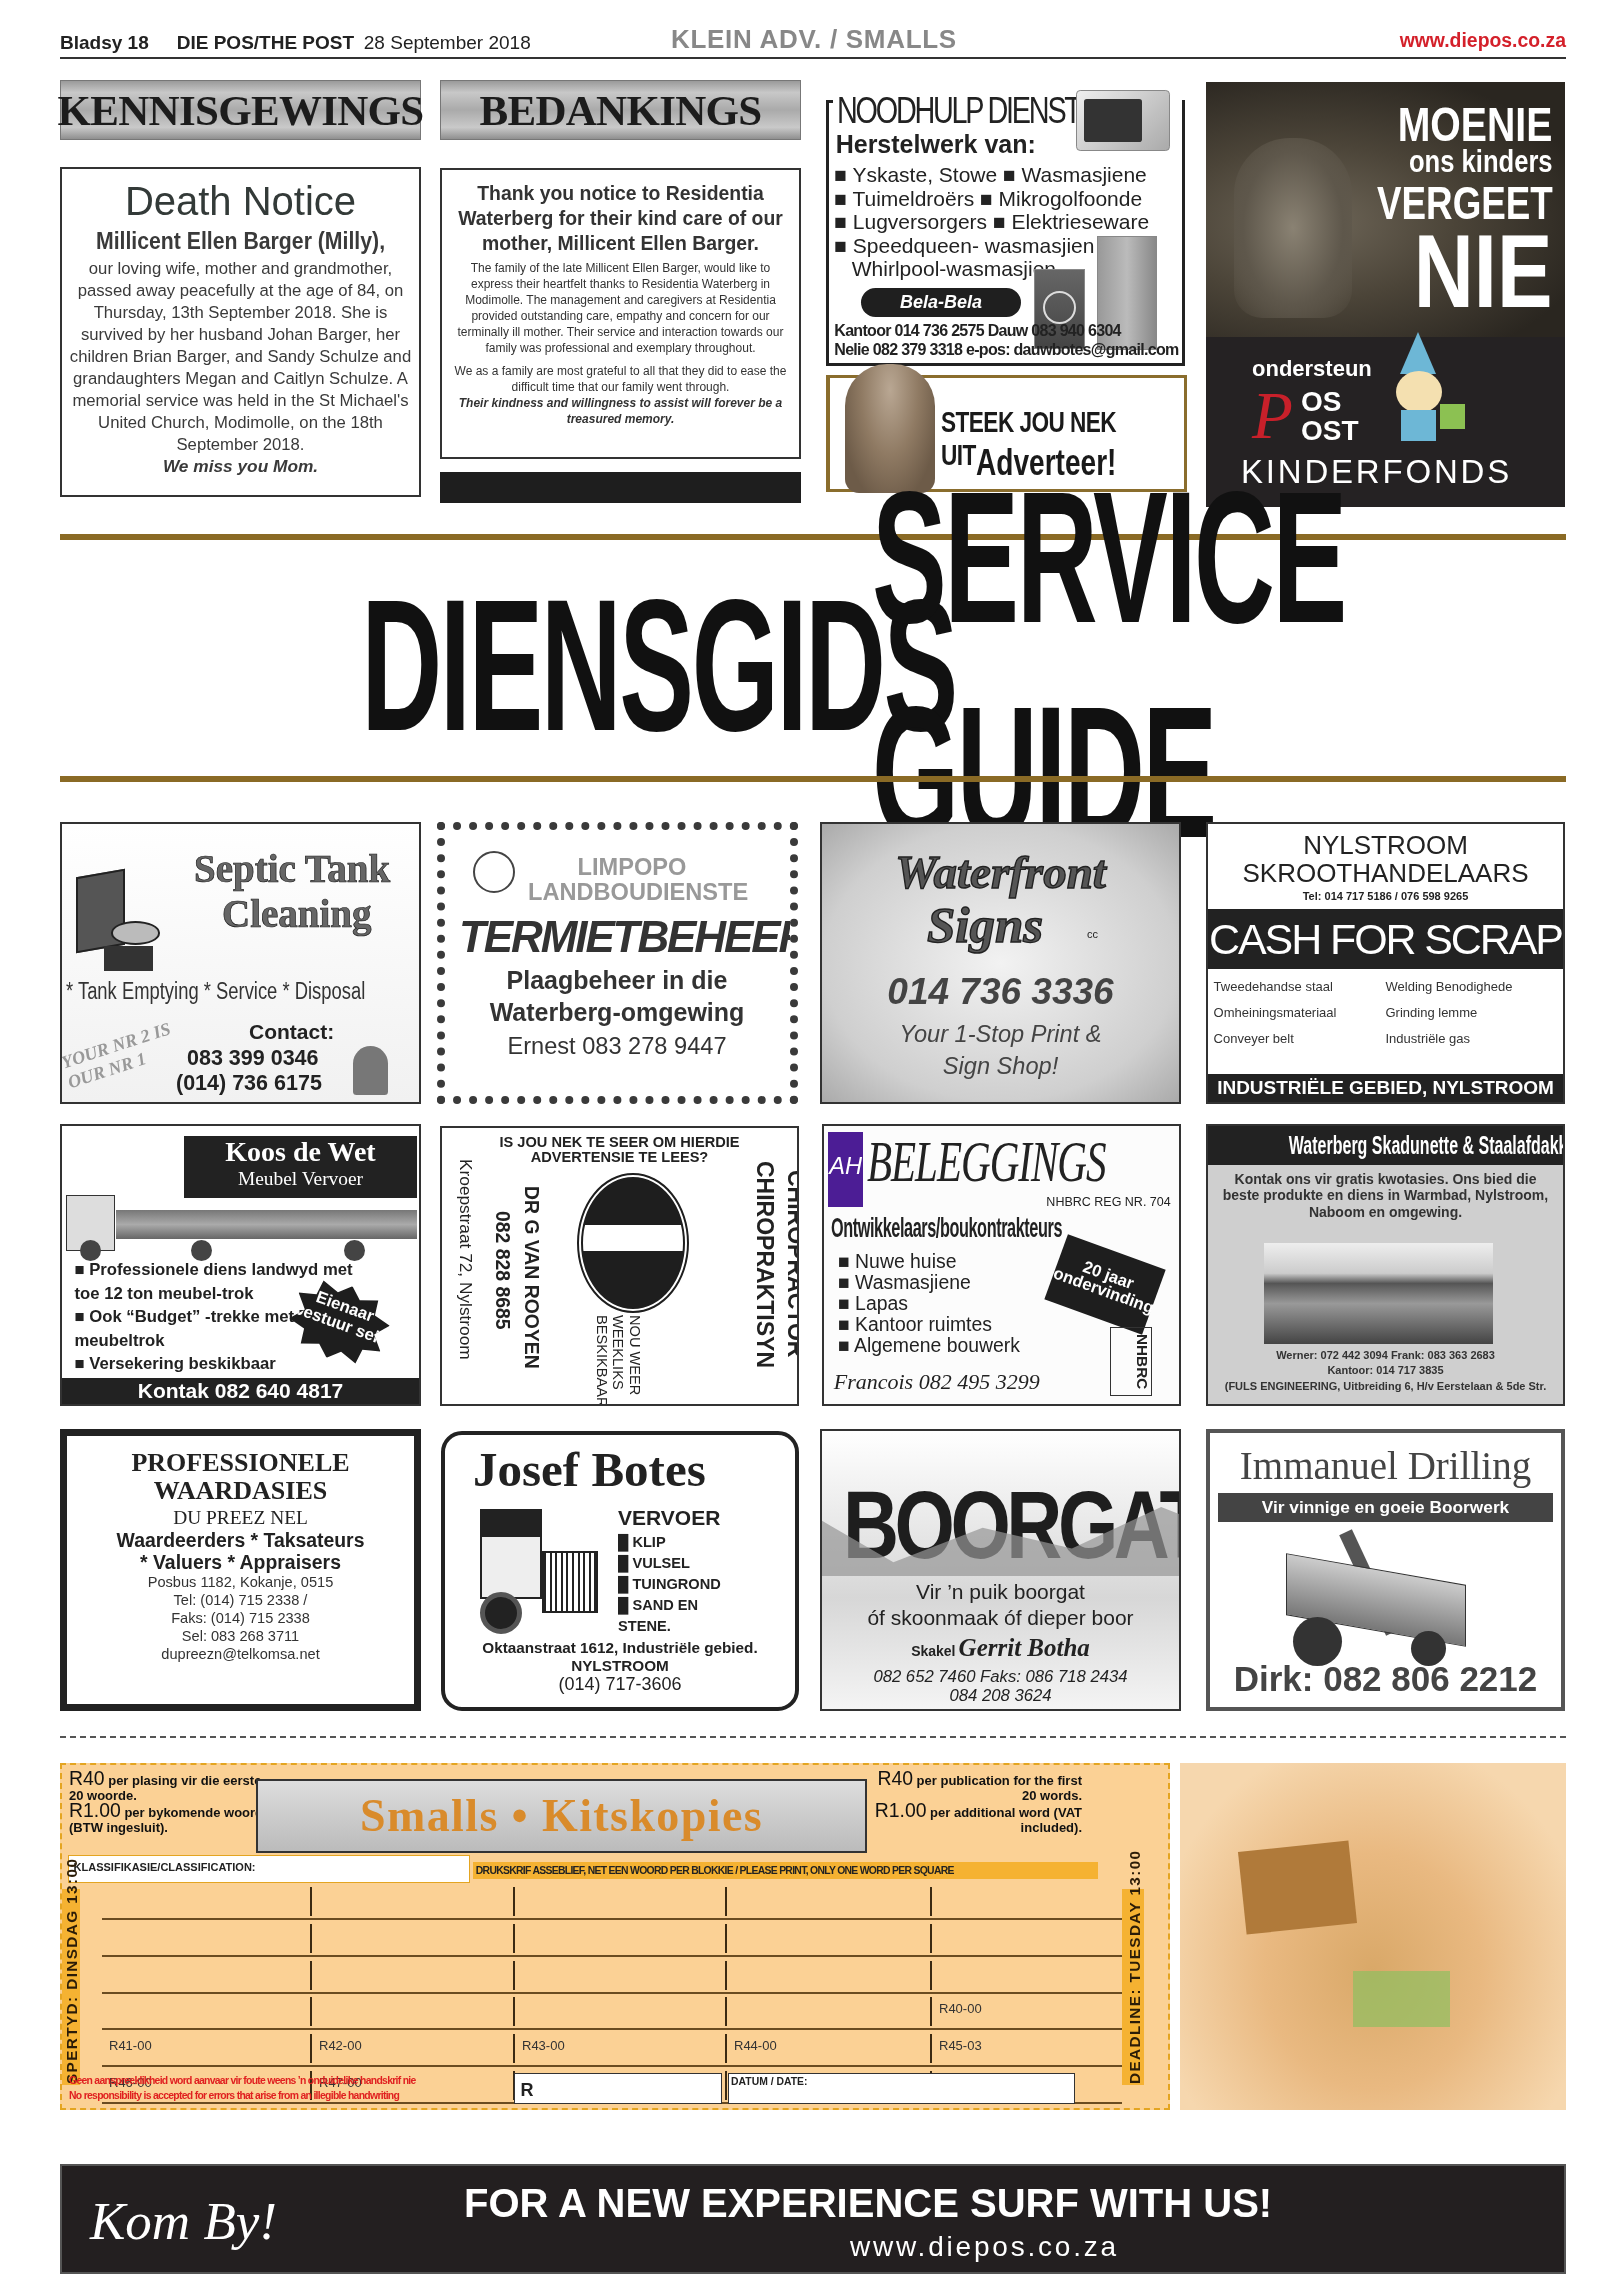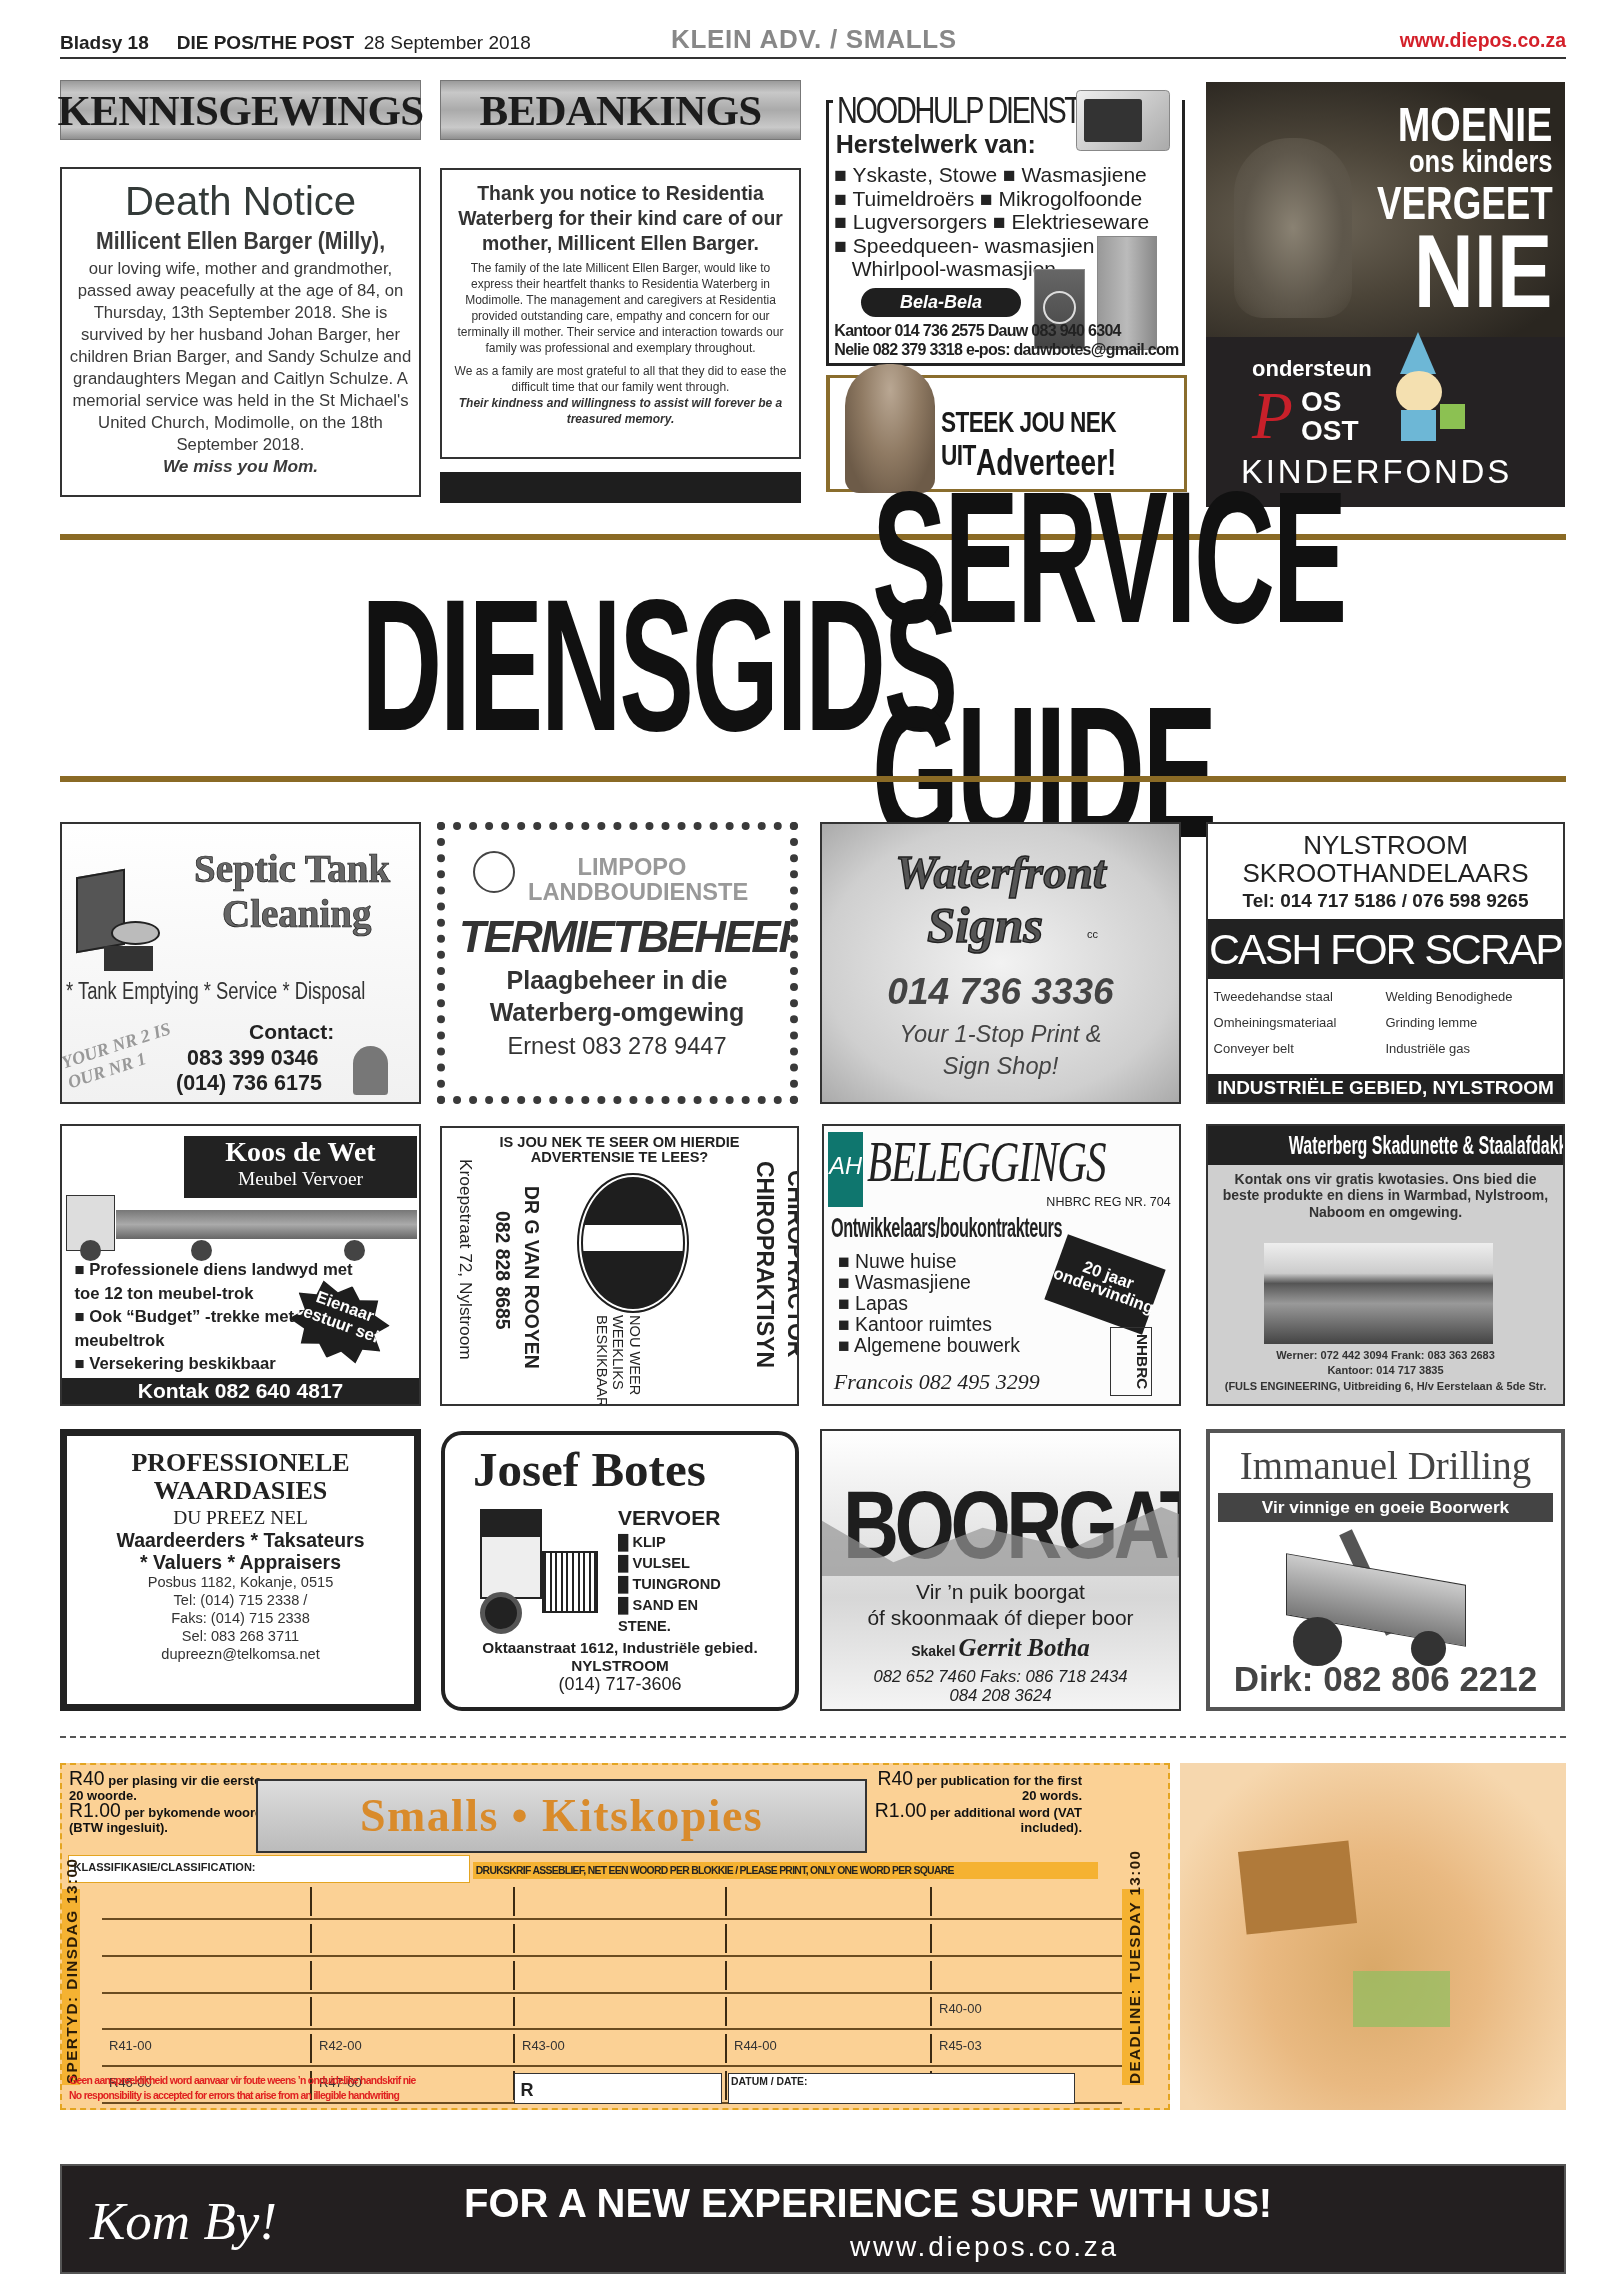--- a/index.html
+++ b/index.html
@@ -193,21 +193,21 @@
   <div class="c" style="position:absolute;left:0;top:147px;width:357px;font-weight:bold;font-style:italic;font-size:37px;color:#444">014 736 3336</div>
   <div class="c" style="position:absolute;left:0;top:197px;width:357px;font-style:italic;font-size:23.6px;color:#444">Your 1-Stop Print &amp;</div>
   <div class="c" style="position:absolute;left:0;top:229px;width:357px;font-style:italic;font-size:23.6px;color:#444">Sign Shop!</div>
 </div>
 
 <div class="abs ad box" style="left:1206px;top:822px;width:359px;height:282px">
   <div class="c" style="padding-top:7px;font-size:26px;line-height:28px">
       <div>NYLSTROOM</div>
       <div>SKROOTHANDELAARS</div>
     </div>
-  <div class="c" style="font-weight:bold;font-size:19px;margin-top:2.8px">Tel: 014 717 5186 / 076 598 9265</div>
+  <div class="c" style="font-weight:bold;font-size:11px;margin-top:2.8px">Tel: 014 717 5186 / 076 598 9265</div>
   <div class="c" style="margin-top:7px;background:#222;color:#fff;height:60px;line-height:60px;font-size:43px;letter-spacing:-2.1px">CASH FOR SCRAP</div>
   <div style="display:flex;padding:5.6px 5.6px 0;font-size:13px;line-height:26px;color:#333">
     <div style="width:50%">
         <div>Tweedehandse staal</div>
         <div>Omheiningsmateriaal</div>
         <div>Conveyer belt</div>
       </div>
     <div style="width:50%">
         <div>Welding Benodighede</div>
         <div>Grinding lemme</div>
@@ -243,21 +243,21 @@
   <div style="position:absolute;left:340px;top:42px;font-weight:bold;font-size:23px;writing-mode:vertical-rl;white-space:nowrap">CHIROPRACTOR</div>
   <div style="position:absolute;left:309px;top:33px;font-weight:bold;font-size:23px;writing-mode:vertical-rl;white-space:nowrap">CHIROPRAKTISYN</div>
   <div style="position:absolute;left:139px;top:49px;width:104px;height:132px;border-radius:50%;background:linear-gradient(#1e1e1e 0,#1e1e1e 36%,#fff 36%,#fff 56%,#1e1e1e 56%);border:2.8px solid #1e1e1e;outline:2.1px solid #1e1e1e;outline-offset:2.8px"></div>
   <div style="position:absolute;left:151px;top:187px;font-size:14.6px;line-height:16.7px;writing-mode:vertical-rl;white-space:nowrap"><span>NOU WEER</span><br><span>WEEKLIKS</span><br><span>BESKIKBAAR</span></div>
   <div style="position:absolute;left:78px;top:58px;font-weight:bold;font-size:19.4px;writing-mode:vertical-rl;white-space:nowrap">DR G VAN ROOYEN</div>
   <div style="position:absolute;left:49px;top:83px;font-weight:bold;font-size:19.4px;writing-mode:vertical-rl;white-space:nowrap">082 828 8685</div>
   <div style="position:absolute;left:12.5px;top:30.5px;font-size:17.3px;writing-mode:vertical-rl;white-space:nowrap">Kroepstraat 72, Nylstroom</div>
 </div>
 
 <div class="abs ad box" style="left:822px;top:1124px;width:359px;height:282px;background:#fcfcfc">
-  <div class="c" style="position:absolute;left:4.2px;top:5.6px;width:35px;height:75px;background:#0f766e;color:#fff;font-style:italic;font-size:23.6px;line-height:69px">AH</div>
+  <div class="c" style="position:absolute;left:4.2px;top:5.6px;width:35px;height:75px;background:#4c1d95;color:#fff;font-style:italic;font-size:23.6px;line-height:69px">AH</div>
   <div style="position:absolute;left:43px;top:2.8px;font-family:'Liberation Serif',serif;font-style:italic;font-size:57px;letter-spacing:-1.4px;transform:scaleX(.72);transform-origin:left">BELEGGINGS</div>
   <div style="position:absolute;right:8.3px;top:69px;font-size:12.5px">NHBRC REG NR. 704</div>
   <div style="position:absolute;left:7px;top:86px;font-weight:bold;font-size:28px;letter-spacing:-0.7px;white-space:nowrap;transform:scaleX(.58);transform-origin:left">Ontwikkelaars/boukontrakteurs</div>
   <div style="position:absolute;left:14px;top:125px;font-size:19.4px;line-height:21px">
     <div>■ <span>Nuwe huise</span></div>
     <div>■ <span>Wasmasjiene</span></div>
     <div>■ <span>Lapas</span></div>
     <div>■ <span>Kantoor ruimtes</span></div>
     <div>■ <span>Algemene bouwerk</span></div>
   </div>

